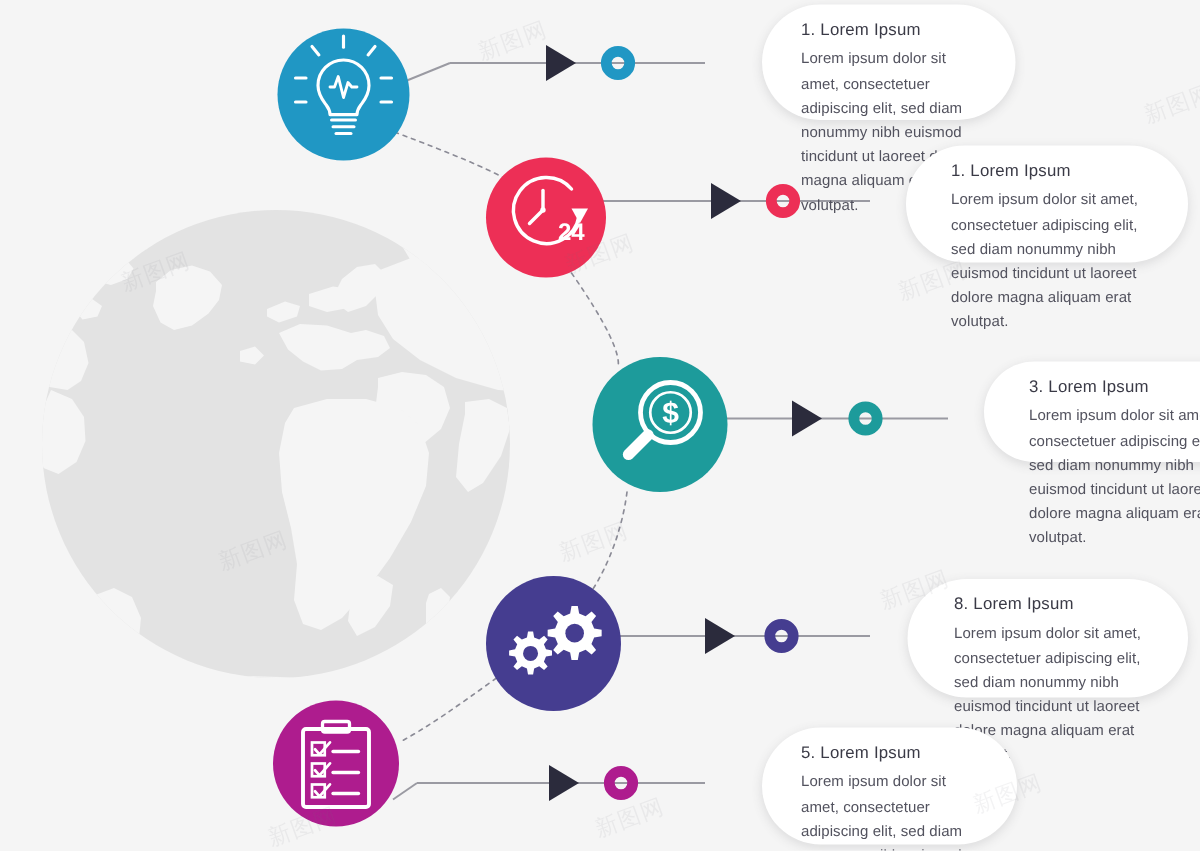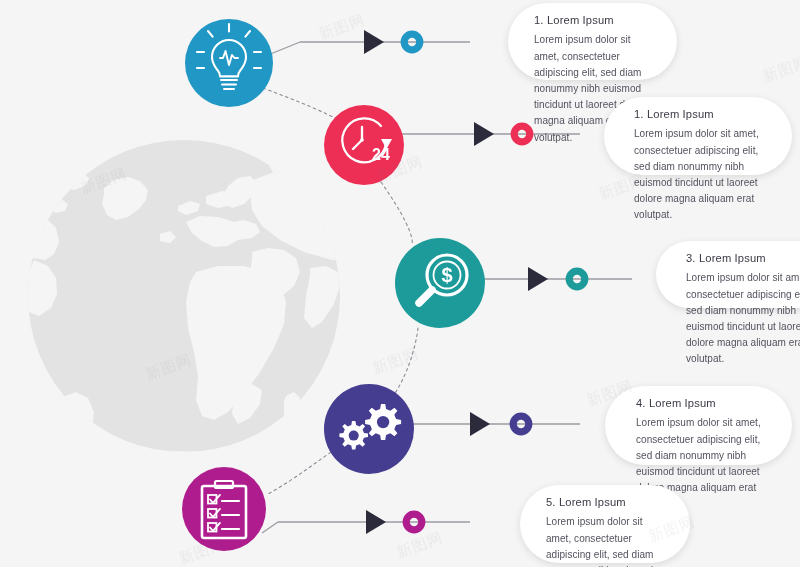--- a/index.html
+++ b/index.html
@@ -173,25 +173,25 @@
       <div class="card-title">1. Lorem Ipsum</div>
       <div class="card-body">Lorem ipsum dolor sit amet, consectetuer adipiscing elit, sed diam nonummy nibh euismod tincidunt ut laoreet dolore magna aliquam erat volutpat.</div>
     </div>
 
     <div class="card" style="left:612px; top:241px; width:186px; height:67px; padding-left:30px; padding-right:26px;">
       <div class="card-title">3. Lorem Ipsum</div>
       <div class="card-body">Lorem ipsum dolor sit amet, consectetuer adipiscing elit, sed diam nonummy nibh euismod tincidunt ut laoreet dolore magna aliquam erat volutpat.</div>
     </div>
 
     <div class="card" style="left:561px; top:386px; width:187px; height:79px; padding-left:31px; padding-right:26px;">
-      <div class="card-title">4. Lorem Ipsum</div>
-      <div class="card-body">Lorem ipsum dolor sit amet, consectetuer adipiscing elit, sed diam nonummy nibh euismod tincidunt ut laoreet dolore magna aliquam erat volutpat.</div>
-    </div>
-
-    <div class="card" style="left:476px; top:485px; width:170px; height:78px;">
+      <div class="card-title">8. Lorem Ipsum</div>
+      <div class="card-body">Lorem ipsum dolor sit amet, consectetuer adipiscing elit, sed diam nonummy nibh euismod tincidunt ut laoreet dolore magna aliquam erat volutpat.</div>
+    </div>
+
+    <div class="card" style="left:464px; top:485px; width:170px; height:78px;">
       <div class="card-title">5. Lorem Ipsum</div>
       <div class="card-body">Lorem ipsum dolor sit amet, consectetuer adipiscing elit, sed diam nonummy nibh euismod tincidunt ut laoreet dolore magna aliquam erat volutpat.</div>
     </div>
 
   </div>
 
   <svg class="layer" id="node-layer" viewBox="0 0 800 567">
 
     <g>
       <circle cx="229" cy="63" r="44" fill="#2097c4"></circle>

